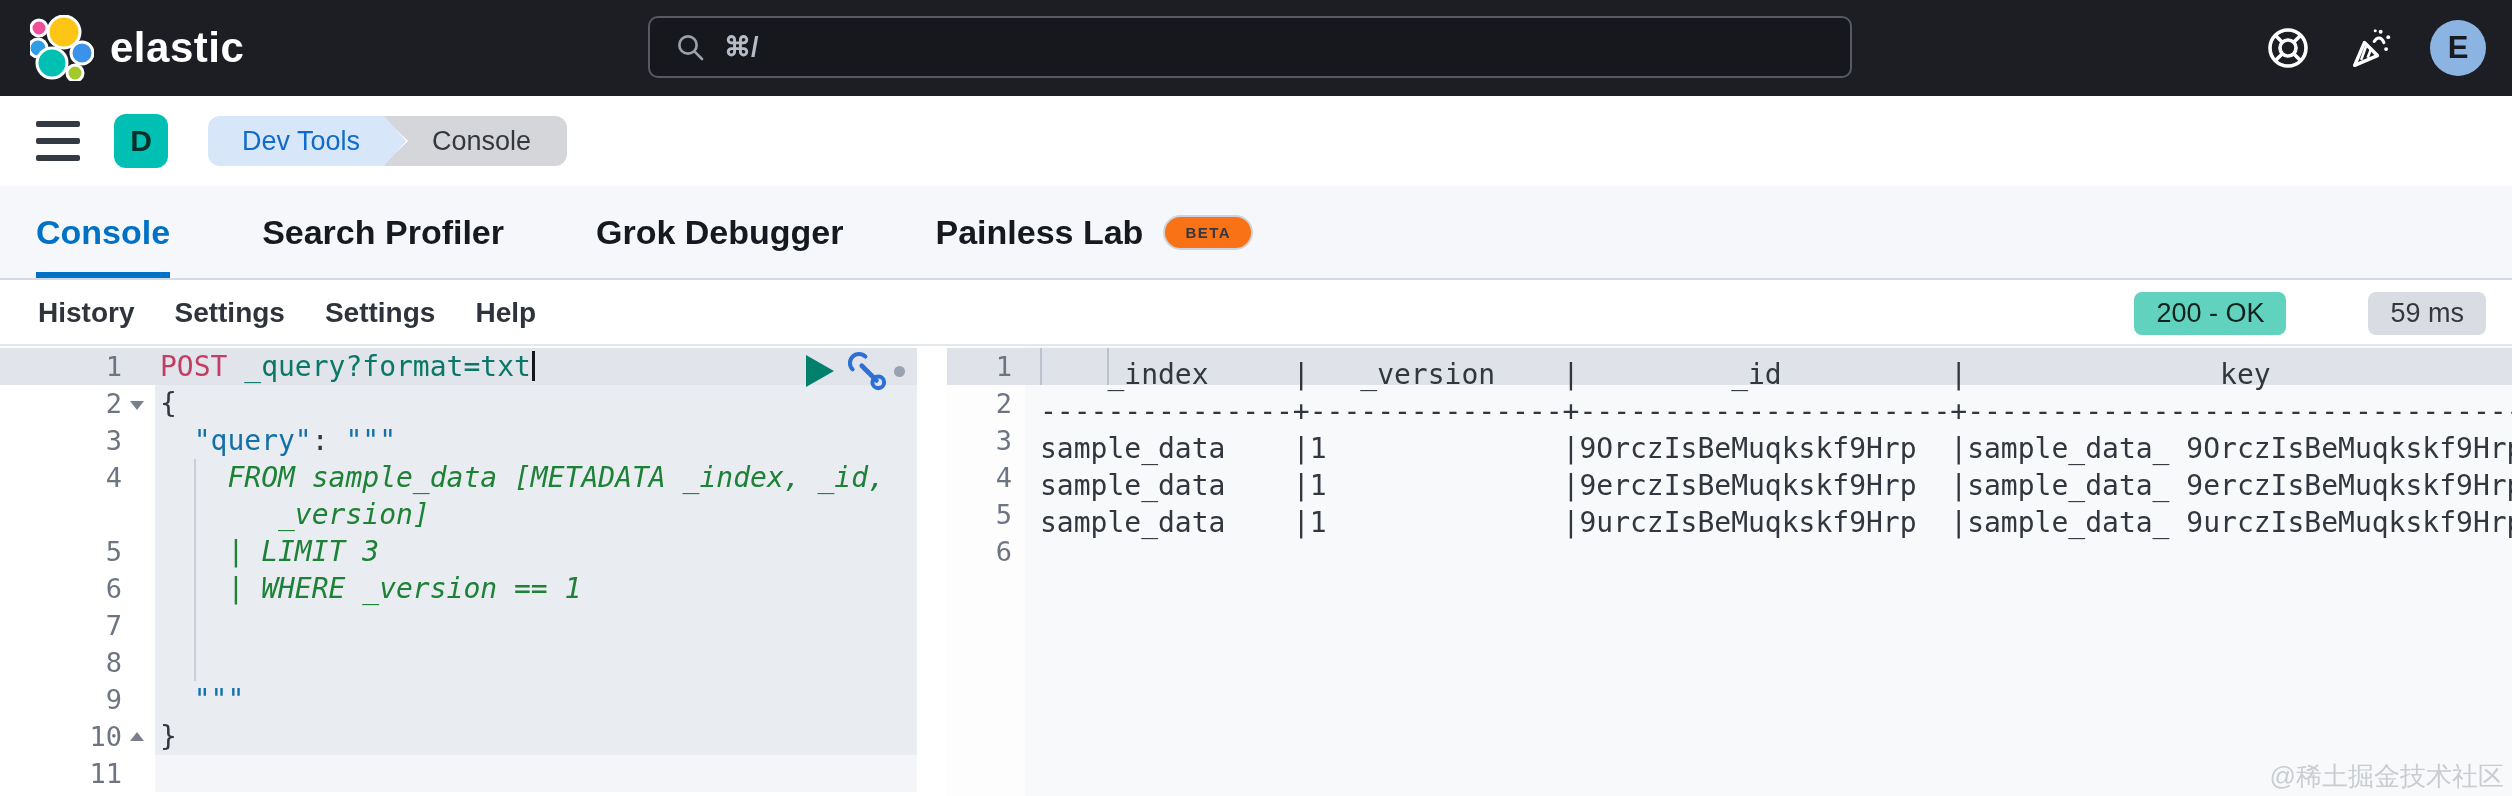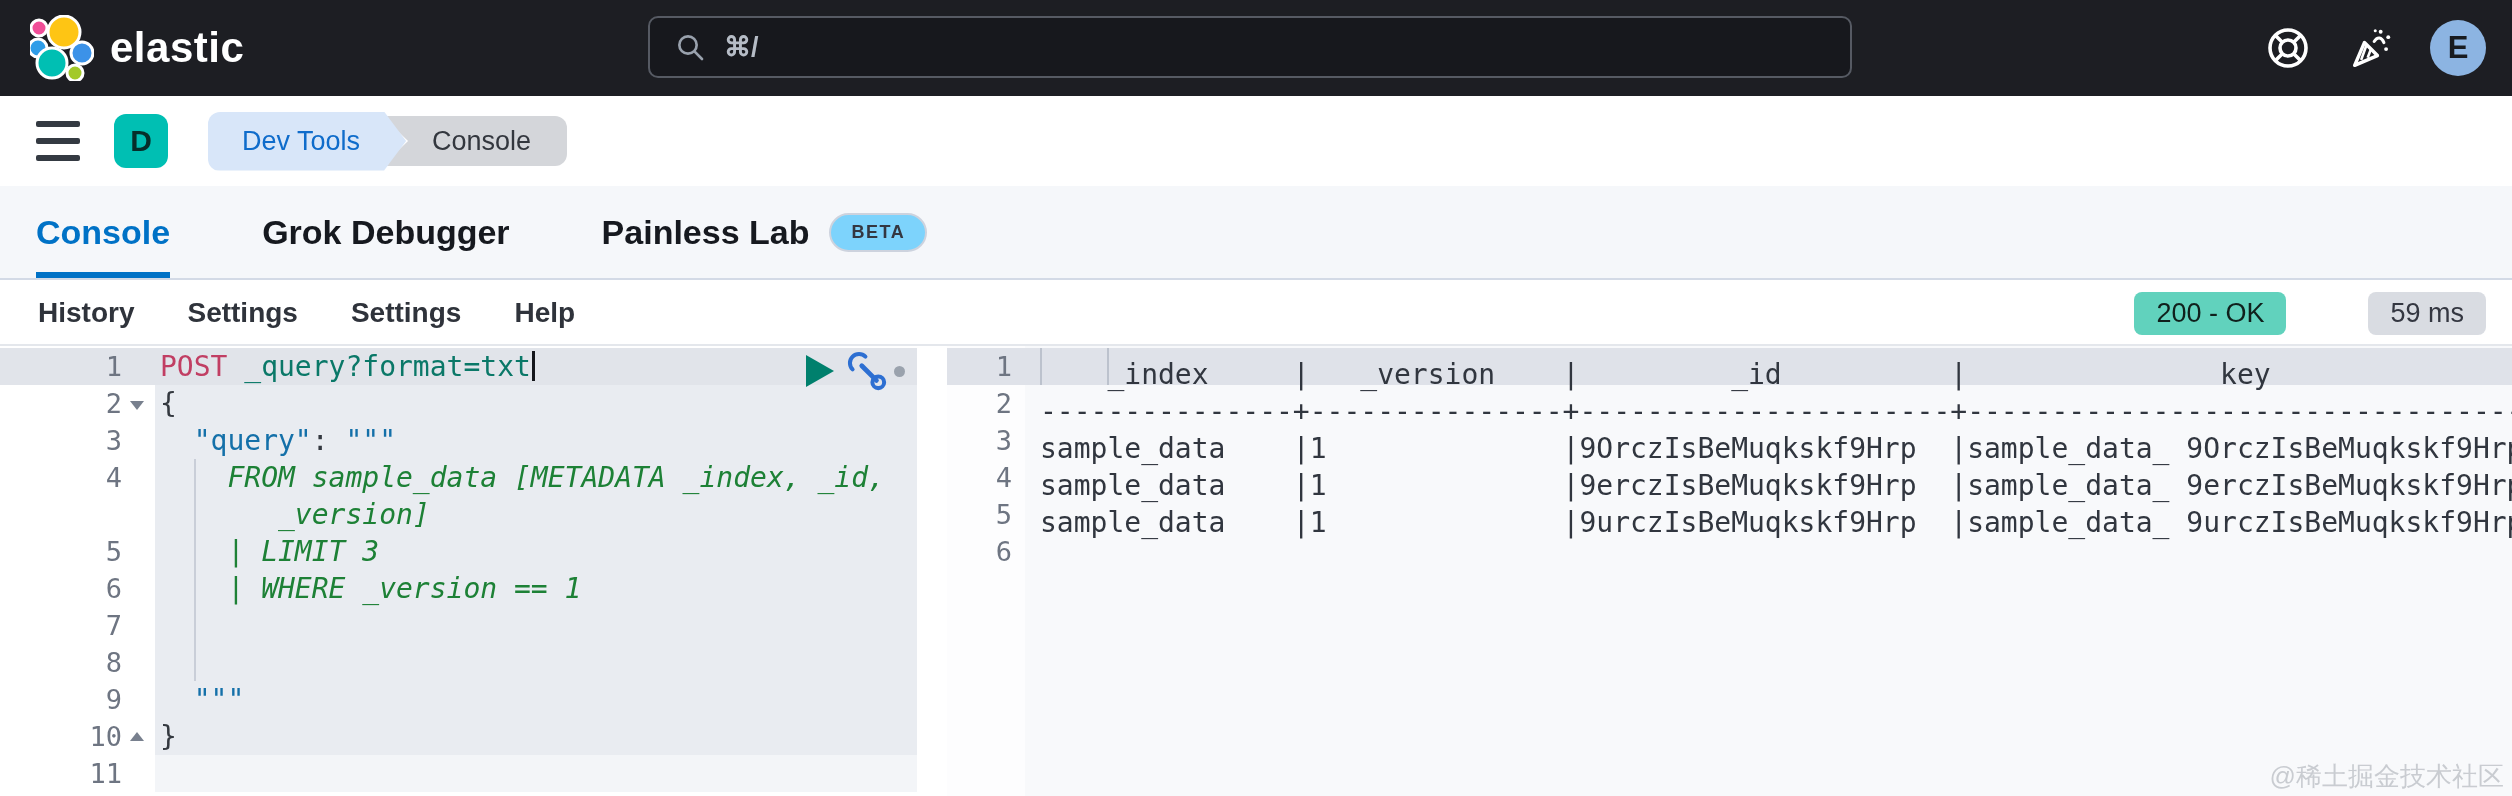--- a/index.html
+++ b/index.html
@@ -19,37 +19,37 @@
   .avatar{width:56px;height:56px;border-radius:50%;background:var(--avatar,#8cb4e2);color:#181b20;
     font-weight:700;font-size:31px;display:flex;align-items:center;justify-content:center}
   
   .row2{position:absolute;top:96px;left:0;width:2512px;height:90px;background:#fff;display:flex;align-items:center}
   .burger{margin-left:36px;width:44px;height:40px;display:flex;flex-direction:column;justify-content:space-between;cursor:pointer}
   .burger i{display:block;height:6px;border-radius:2px;background:#343a42}
   .space-badge{margin-left:34px;width:54px;height:54px;border-radius:12px;background:var(--space,#00bfb3);
     color:#062f2a;font-size:30px;font-weight:700;display:flex;align-items:center;justify-content:center}
   .crumbs{display:flex;align-items:center;margin-left:40px}
   .crumb1{position:relative;z-index:2;background:var(--crumb1-bg,#d8e6f9);color:var(--crumb1-fg,#0f6ccb);
-    font-size:27px;font-weight:500;height:59px;display:flex;align-items:center;padding:0 46px 0 34px;
+    font-size:27px;font-weight:500;height:50px;display:flex;align-items:center;padding:0 46px 0 34px;
     border-radius:12px 0 0 12px;
     clip-path:polygon(0 0,calc(100% - 22px) 0,100% 50%,calc(100% - 22px) 100%,0 100%);
     filter:drop-shadow(5px 0 0 #fff)}
   .crumb2{background:var(--crumb2-bg,#d4d6da);color:var(--crumb2-fg,#33373e);font-size:27px;font-weight:500;
     height:50px;display:flex;align-items:center;padding:0 36px 0 50px;margin-left:-24px;
     border-radius:0 12px 12px 0;
     clip-path:polygon(0 0,100% 0,100% 100%,0 100%,26px 50%)}
   
   .tabsrow{position:absolute;top:186px;left:0;width:2512px;height:94px;background:#f5f7fa;
     border-bottom:2px solid #d3dae6;box-sizing:border-box;display:flex;align-items:center;
     padding-left:36px;gap:92px}
   .tab{position:relative;height:100%;display:flex;align-items:center;font-size:34px;font-weight:700;
     color:#16191f;gap:20px;cursor:pointer}
   .tab.active{color:var(--accent,#0072c6)}
   .tab .underline{position:absolute;bottom:0;left:0;right:0;height:6px;background:var(--accent,#0072c6)}
-  .beta{border:2px solid #cdd3de;background:#7dd3fc;border-radius:24px;padding:7px 20px;font-size:18px;
+  .beta{border:2px solid #cdd3de;background:#f97316;border-radius:24px;padding:7px 20px;font-size:15px;
     font-weight:600;letter-spacing:1.5px;color:#343741}
   
   .subheader{position:absolute;top:282px;left:0;width:2512px;height:64px;background:#fff;
     border-bottom:2px solid #e4e7ec;box-sizing:border-box;display:flex;align-items:center;
     padding:0 26px 0 38px;gap:64px}
   .mitem{font-size:28px;font-weight:700;color:#2f333b;cursor:pointer}
   .sh-spacer{flex:1}
   .badge{border-radius:8px;padding:6px 22px;font-size:27px;font-weight:500;white-space:nowrap}
   .badge.ok{background:var(--badge-ok,#61d2bd);color:#10201c}
   .badge.ms{background:var(--badge-ms,#d9dce2);color:#343741;margin-left:18px}
@@ -148,30 +148,33 @@
     <div class="crumb2">Console</div>
   </div>
 </div>
 
 <div class="tabsrow">
     <div class="tab active">
       <span>Console</span>
       <i class="underline"></i>
     </div>
     <div class="tab">
+      <span>Search Profiler</span>
+    </div>
+    <div class="tab">
       <span>Grok Debugger</span>
     </div>
     <div class="tab">
       <span>Painless Lab</span>
       <span class="beta">BETA</span>
     </div>
   </div>
 
 <div class="subheader">
-  <div style="display:flex;gap:53px;align-items:flex-start">
+  <div style="display:flex;gap:40px;align-items:flex-start">
       <div class="mitem">History</div>
       <div class="mitem">Settings</div>
       <div class="mitem">Settings</div>
       <div class="mitem">Help</div>
     </div>
   <div class="sh-spacer"></div>
   <span class="badge ok">200 - OK</span>
   <span class="badge ms">59 ms</span>
 </div>
 

